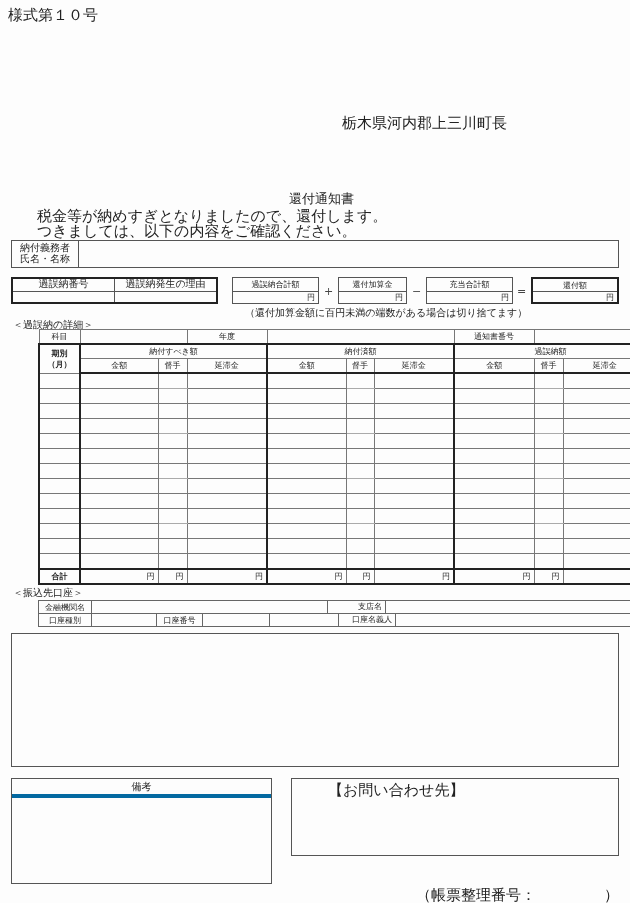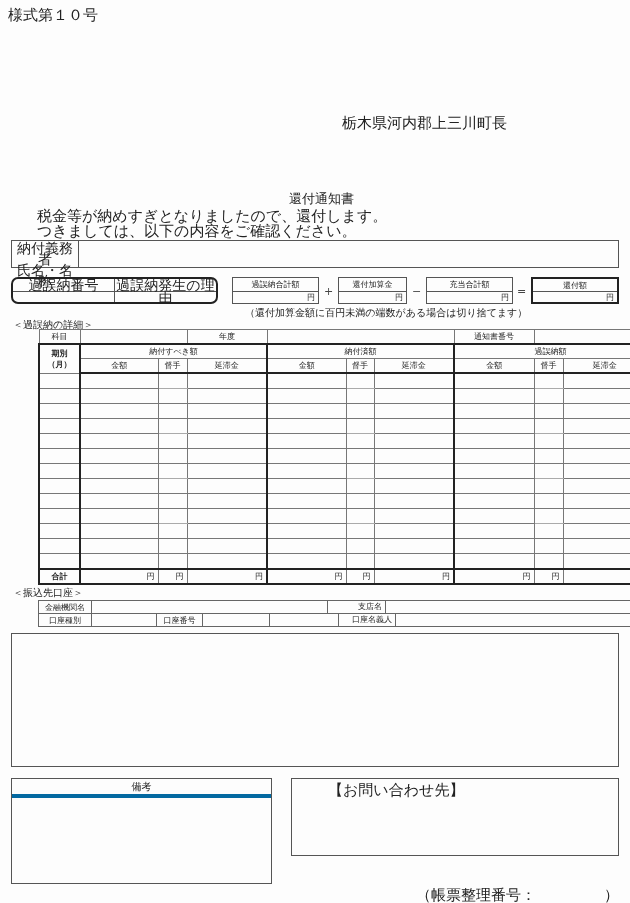--- a/index.html
+++ b/index.html
@@ -4,21 +4,21 @@
 <style>
   html, body { margin:0; padding:0; }
   body {
     width:630px; height:903px; background:#fdfdfd; position:relative; overflow:hidden;
     font-family:"DejaVu Serif","Liberation Serif",serif; color:#222;
   }
   .abs { position:absolute; }
   .t11 { font-size:15px; }
   .t10 { font-size:10px; }
   .t9 { font-size:9px; }
-  .t8 { font-size:14px; }
+  .t8 { font-size:10px;font-family:Liberation Mono, monospace; }
   table { border-collapse:collapse; table-layout:fixed;margin-left:27px; }
   td { padding:0; text-align:center; vertical-align:middle; overflow:hidden; white-space:nowrap; }
   .box { border:1px solid #555; box-sizing:border-box; background:#fdfdfd; }
   .thick { border:2px solid #222; }
 
   
   .sumbox { position:absolute; top:277px; height:27px; box-sizing:border-box; border:1px solid #555; }
   .sumbox .h { height:13px; border-bottom:1px solid #555; font-size:8px; text-align:center; line-height:13px; }
   .sumbox .v { height:12px; font-size:8px; text-align:right; padding-right:3px; line-height:12px; }
   .op { position:absolute; top:285px; font-size:11px; color:#444; }
@@ -46,21 +46,21 @@
 <div class="abs t11" style="left:37px;top:222px;">つきましては、以下の内容をご確認ください。</div>
 
 <div class="abs box" style="left:11px;top:240px;width:608px;height:28px;">
   <div class="abs t8" style="left:0;top:0;width:67px;height:26px;border-right:1px solid #555;text-align:center;line-height:11px;padding-top:2px;box-sizing:border-box;">
     <div>納付義務者</div>
     <div>氏名・名称</div>
   </div>
   <div class="abs t9" style="left:68px;top:0;right:0;height:26px;"></div>
 </div>
 
-<div class="abs thick" style="left:11px;top:277px;width:207px;height:27px;box-sizing:border-box;border-radius:7px;">
+<div class="abs thick" style="left:11px;top:277px;width:207px;height:27px;box-sizing:border-box;">
   <div class="abs t8" style="left:0;top:0;width:101px;height:12px;border-bottom:1px solid #555;border-right:1px solid #555;text-align:center;line-height:12px;">過誤納番号</div>
   <div class="abs t8" style="left:102px;top:0;right:0;height:12px;border-bottom:1px solid #555;text-align:center;line-height:12px;">過誤納発生の理由</div>
   <div class="abs t8" style="left:0;top:13px;width:101px;height:10px;border-right:1px solid #555;"></div>
   <div class="abs t8" style="left:102px;top:13px;right:0;height:10px;"></div>
 </div>
 
 <div class="sumbox" style="left:232px;width:87px;">
   <div class="h">過誤納合計額</div>
   <div class="v">円</div>
 </div>

